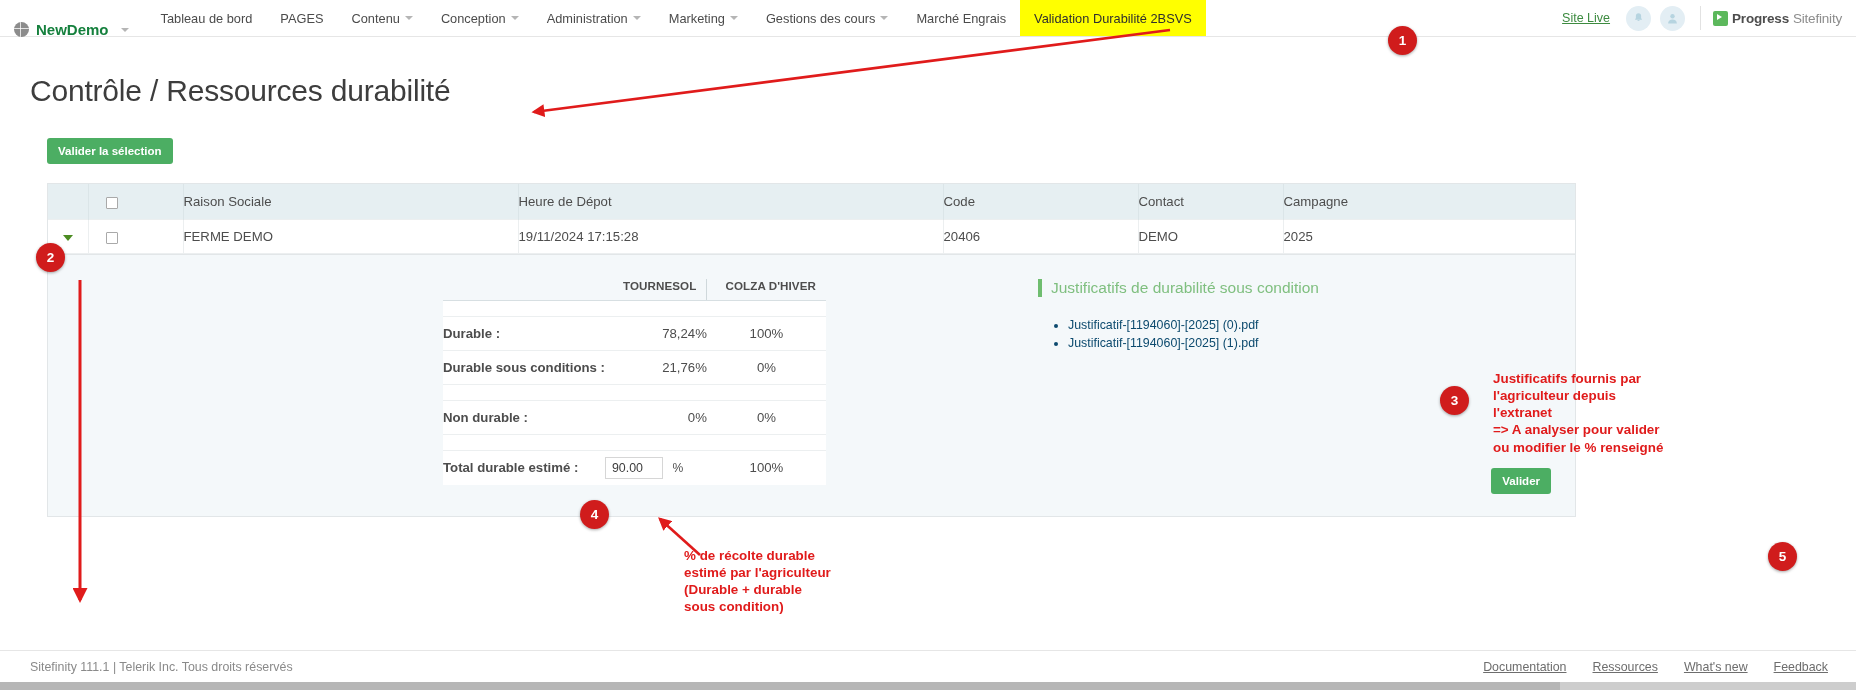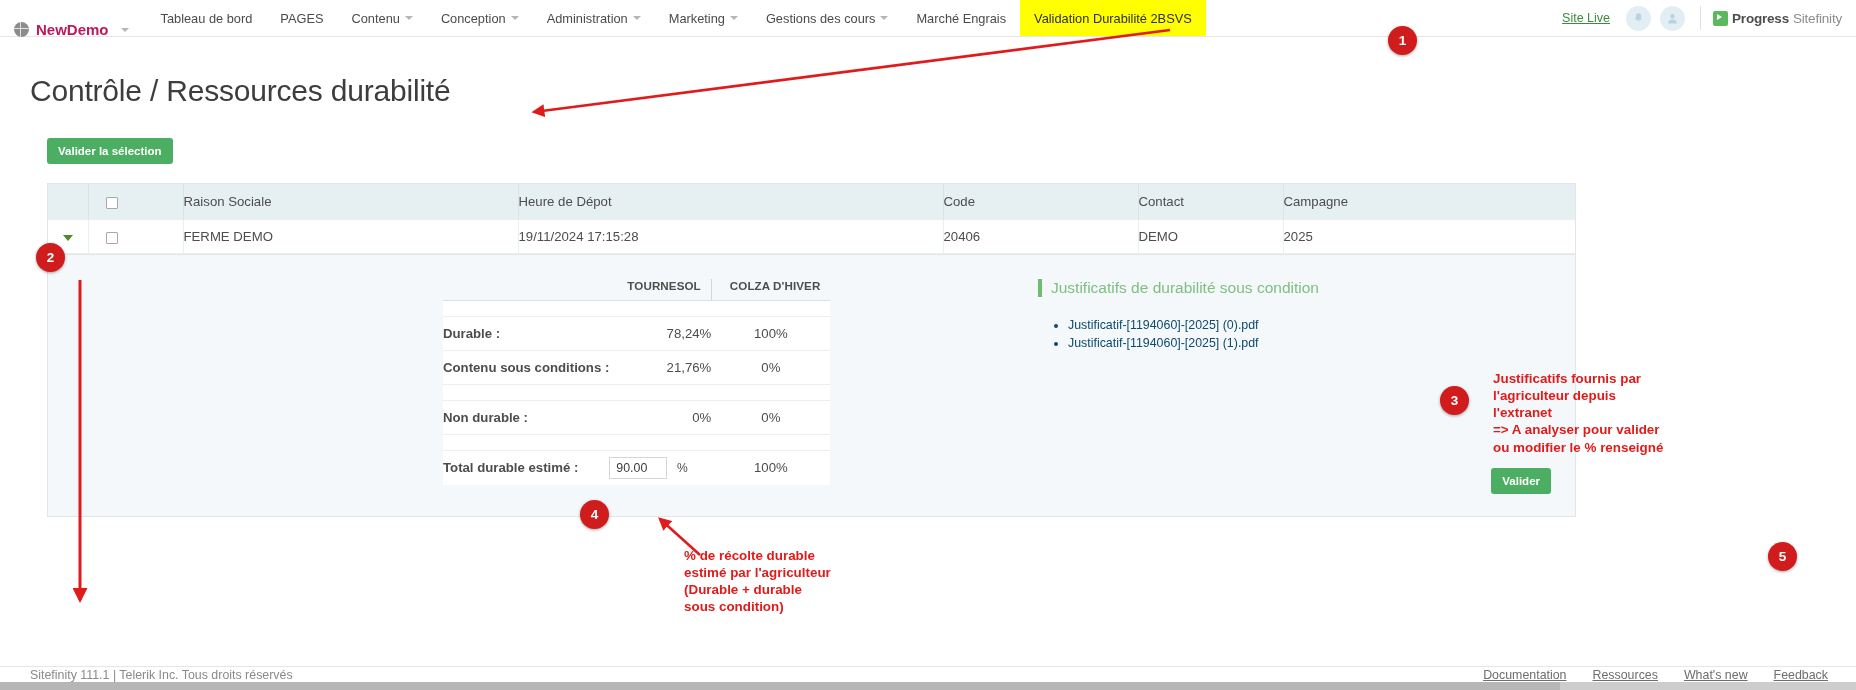--- a/index.html
+++ b/index.html
@@ -25,21 +25,21 @@
     position: relative;
     z-index: 5;
   }
   .brand {
     display: flex;
     align-items: center;
     gap: 7px;
     padding: 0 18px 0 14px;
     font-size: 15px;
     font-weight: bold;
-    color: #be185d;
+    color: #15803d;
     cursor: pointer;
     margin-top: 23px;
   }
   .globe-icon {
     width: 15px; height: 15px;
     border-radius: 50%;
     background: #8c8c8c;
     position: relative;
     display: inline-block;
     overflow: hidden;
@@ -290,21 +290,21 @@
     width: 1856px; height: 690px;
     pointer-events: none;
     z-index: 35;
   }
 
   
   .footer {
     position: absolute;
     left: 0; bottom: 8px;
     width: 1856px;
-    height: 16px;
+    height: 32px;
     border-top: 1px solid #e6e6e6;
     display: flex;
     align-items: center;
     font-size: 12.4px;
     color: #8a8a8a;
     background: #fff;
   }
   .footer .copy { margin-left: 30px; }
   .footer .links { margin-left: auto; margin-right: 28px; display: flex; gap: 26px; }
   .footer .links span { text-decoration: underline; color: #6d6d6d; cursor: pointer; }
@@ -443,21 +443,21 @@
                 </tr>
                 <tr class="gap">
                       <td colspan="3"></td>
                     </tr>
                 <tr>
                   <td class="lbl">Durable :</td>
                   <td class="v1">78,24%</td>
                   <td class="v2">100%</td>
                 </tr>
                 <tr>
-                  <td class="lbl">Contenu sous conditions :</td>
+                  <td class="lbl">Durable sous conditions :</td>
                   <td class="v1">21,76%</td>
                   <td class="v2">0%</td>
                 </tr>
                 <tr class="gap">
                       <td colspan="3"></td>
                     </tr>
                 <tr>
                   <td class="lbl">Non durable :</td>
                   <td class="v1">0%</td>
                   <td class="v2">0%</td>

